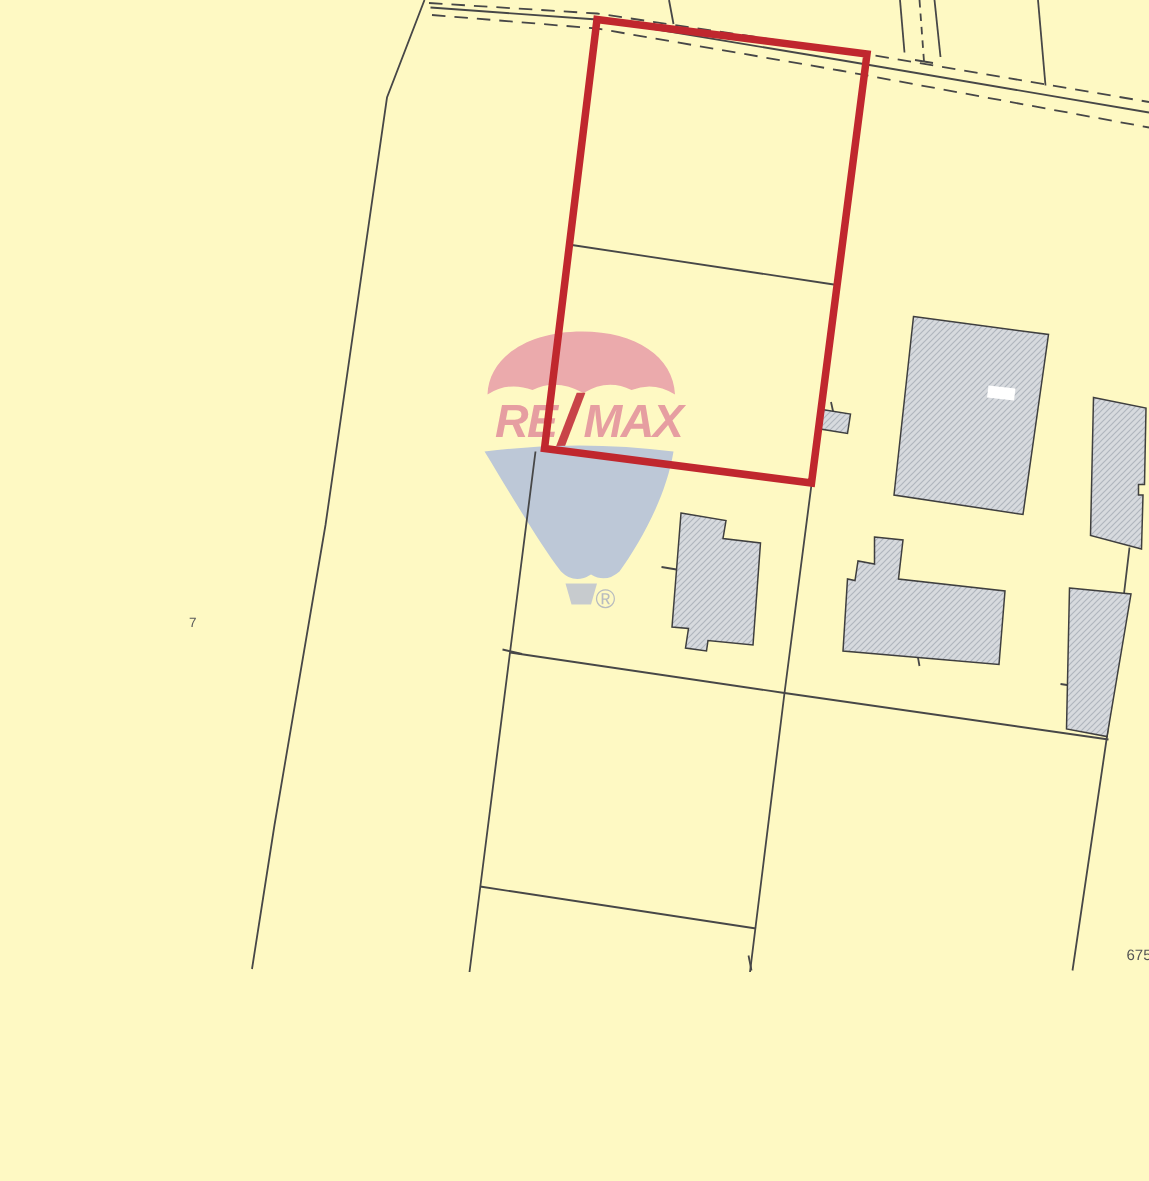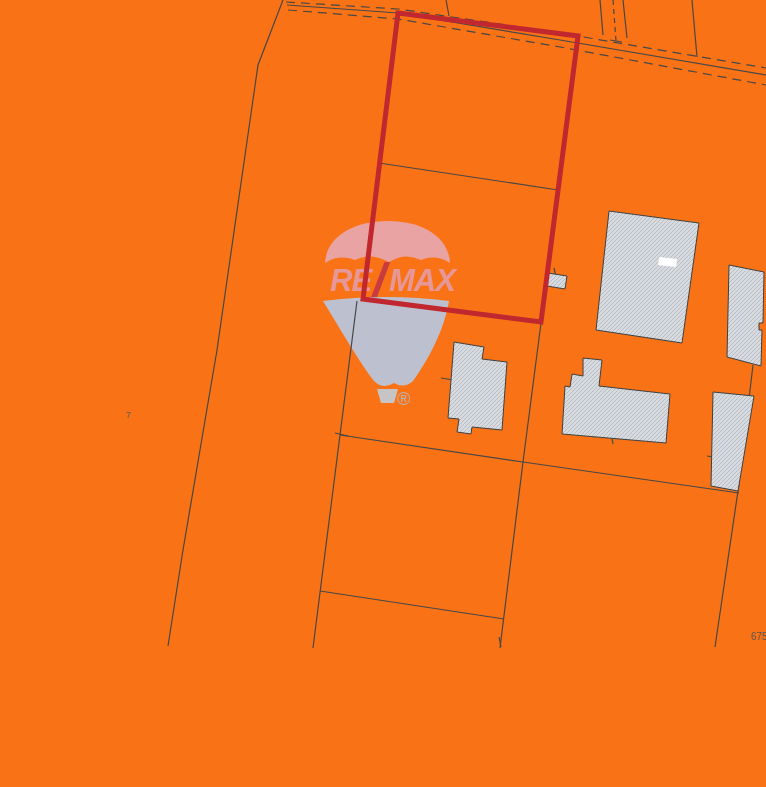--- a/index.html
+++ b/index.html
@@ -1,19 +1,19 @@
 <!DOCTYPE html>
 <html><head>
 <meta charset="utf-8">
 <style>
   html,body{margin:0;padding:0;background:#ffffff;}
   .canvas{
     position:relative;
     width:766px;height:787px;
-    background:#f97316;
+    background:#fef9c3;
     overflow:hidden;
     font-family:"Liberation Sans", sans-serif;
   }
   svg{display:block;}
   text{font-family:"Liberation Sans", sans-serif;}
   .wm-letters{font-weight:bold;font-style:italic;letter-spacing:-1px;}
 </style>
 </head>
 <body>
 

